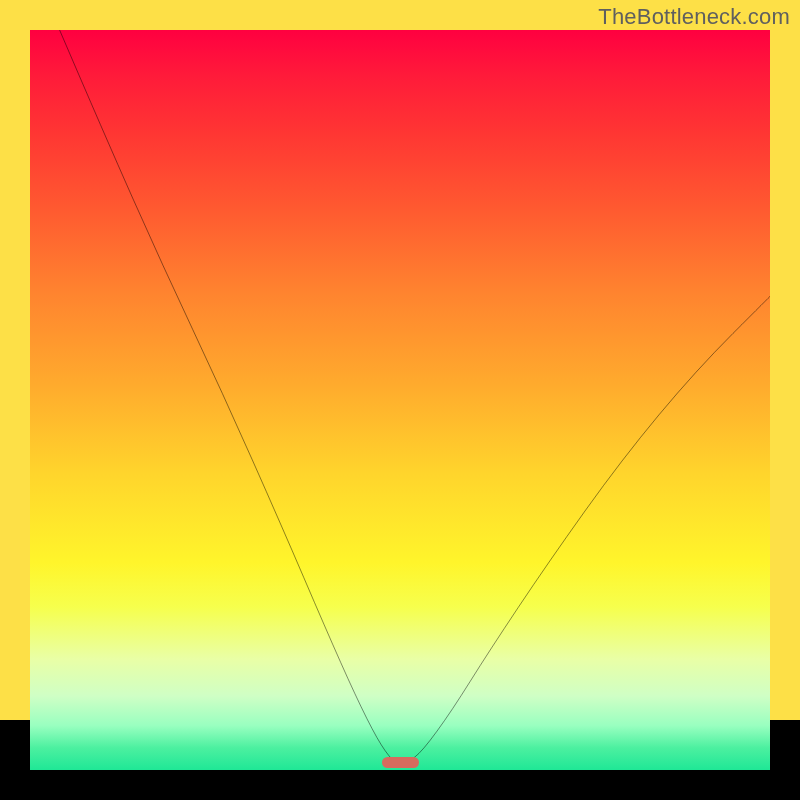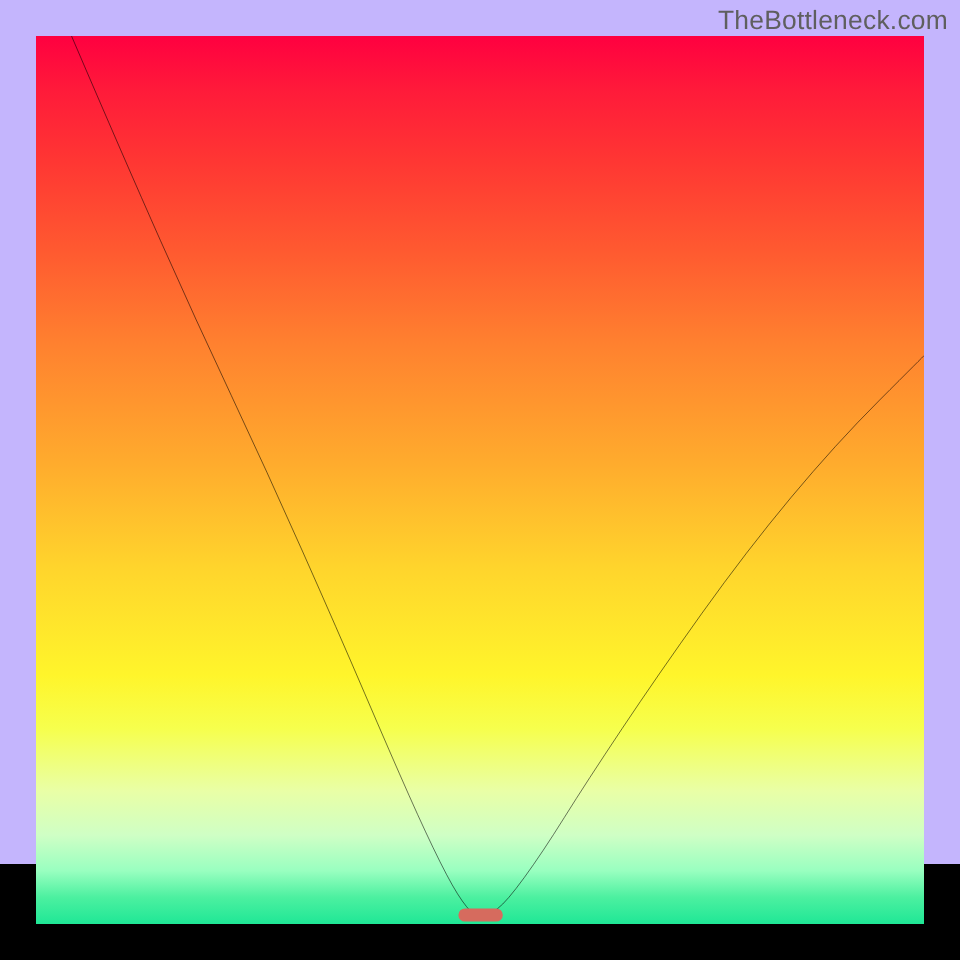--- a/index.html
+++ b/index.html
@@ -8,21 +8,21 @@
     width: 800px;
     height: 800px;
     background: #000;
     overflow: hidden;
     font-family: Arial, Helvetica, sans-serif;
   }
   .frame {
     position: relative;
     width: 800px;
     height: 720px;
-    background: #c4b5fd;
+    background: #fde047;
   }
   .watermark {
     position: absolute;
     top: 4px;
     right: 10px;
     color: #5f5f5f;
     font-size: 22px;
     letter-spacing: 0.2px;
     z-index: 50;
   }

